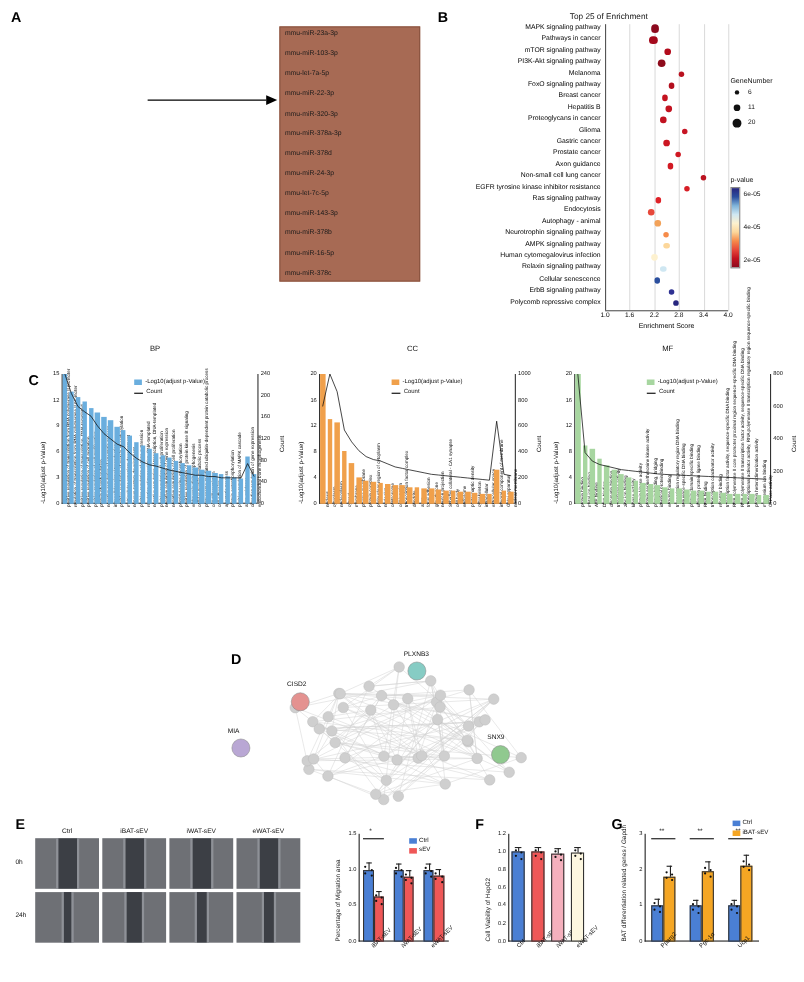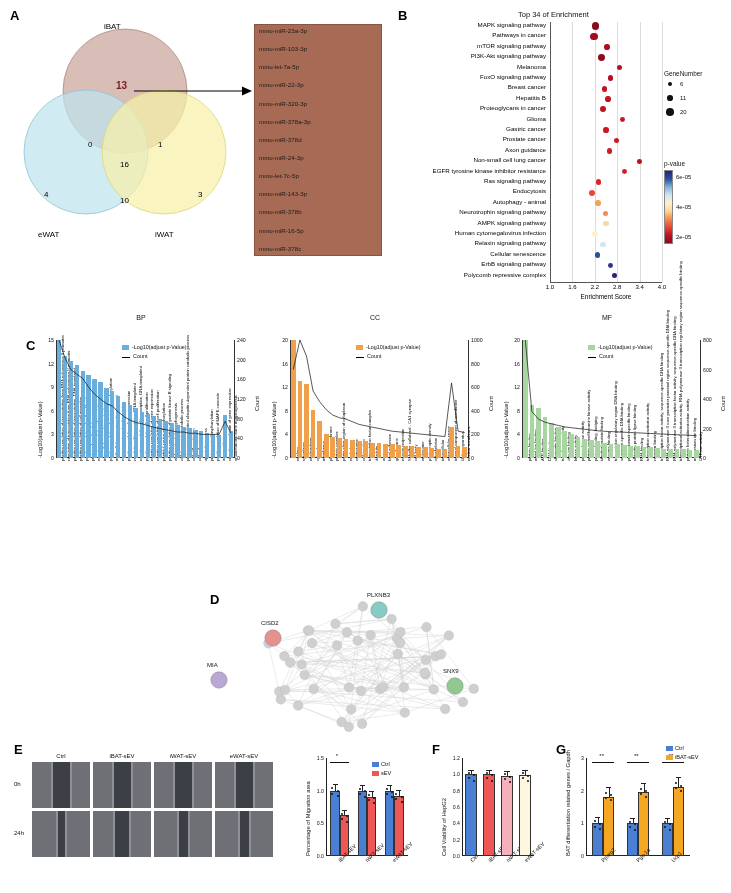--- a/index.html
+++ b/index.html
@@ -91,38 +91,20 @@
   .bc-legsw { position: absolute; width: 7px; height: 5px; }
   .bc-legtx { position: absolute; font-size: 5.6px; }
   .bc-sigline { position: absolute; height: 1px; background: #111; }
 </style>
 </head>
 <body>
 
 <div id="panelA">
   <div class="panel-letter" style="left:2px; top:0px;">A</div>
 
-  <div class="venn-wrap">
-    <svg width="235" height="230" viewBox="0 0 235 230">
-      <circle cx="117" cy="73" r="62" fill="#c9a59a" fill-opacity="0.72" stroke="#b08a7c" stroke-width="0.8"></circle>
-      <circle cx="78" cy="134" r="62" fill="#bfe3ef" fill-opacity="0.72" stroke="#8fc4d6" stroke-width="0.8"></circle>
-      <circle cx="156" cy="134" r="62" fill="#f6f0a8" fill-opacity="0.72" stroke="#ddd479" stroke-width="0.8"></circle>
-    </svg>
-    <div class="venn-label" style="left:96px; top:4px;">iBAT</div>
-    <div class="venn-label" style="left:30px; top:212px;">eWAT</div>
-    <div class="venn-label" style="left:147px; top:212px;">iWAT</div>
-
-    <div class="venn-num big" style="left:108px; top:62px;">13</div>
-    <div class="venn-num" style="left:80px; top:122px;">0</div>
-    <div class="venn-num" style="left:150px; top:122px;">1</div>
-    <div class="venn-num" style="left:112px; top:142px;">16</div>
-    <div class="venn-num" style="left:36px; top:172px;">4</div>
-    <div class="venn-num" style="left:112px; top:178px;">10</div>
-    <div class="venn-num" style="left:190px; top:172px;">3</div>
-  </div>
 
   <svg style="position:absolute; left:126px; top:76px;" width="120" height="14">
     <line x1="0" y1="7" x2="108" y2="7" stroke="#000" stroke-width="1.2"></line>
     <polygon points="108,2.5 118,7 108,11.5" fill="#000"></polygon>
   </svg>
 
   <div class="mir-box">
     <div>mmu-miR-23a-3p</div>
     <div>mmu-miR-103-3p</div>
     <div>mmu-let-7a-5p</div>
@@ -134,21 +116,21 @@
     <div>mmu-let-7c-5p</div>
     <div>mmu-miR-143-3p</div>
     <div>mmu-miR-378b</div>
     <div>mmu-miR-16-5p</div>
     <div>mmu-miR-378c</div>
   </div>
 </div>
 
 <div id="panelB">
   <div class="panel-letter" style="left:0px; top:0px;">B</div>
-  <div class="title">Top 34 of Enrichment</div>
+  <div class="title">Top 25 of Enrichment</div>
   <div id="bplot">
       <div class="baxis" style="left: 152px; top: 14px; width: 0.5px; height: 260px; background: rgb(220, 220, 220);"></div>
       <div class="baxis" style="left: 174.4px; top: 14px; width: 0.5px; height: 260px; background: rgb(220, 220, 220);"></div>
       <div class="baxis" style="left: 196.8px; top: 14px; width: 0.5px; height: 260px; background: rgb(220, 220, 220);"></div>
       <div class="baxis" style="left: 219.2px; top: 14px; width: 0.5px; height: 260px; background: rgb(220, 220, 220);"></div>
       <div class="baxis" style="left: 241.6px; top: 14px; width: 0.5px; height: 260px; background: rgb(220, 220, 220);"></div>
       <div class="baxis" style="left: 264px; top: 14px; width: 0.5px; height: 260px; background: rgb(220, 220, 220);"></div>
       <div class="bterm" style="left: 0px; width: 148px; top: 13px;">MAPK signaling pathway</div>
       <div class="bdot" style="left: 193.747px; top: 14.4px; width: 7.6px; height: 7.6px; background: rgb(140, 10, 30);"></div>
       <div class="bterm" style="left: 0px; width: 148px; top: 23.4px;">Pathways in cancer</div>

